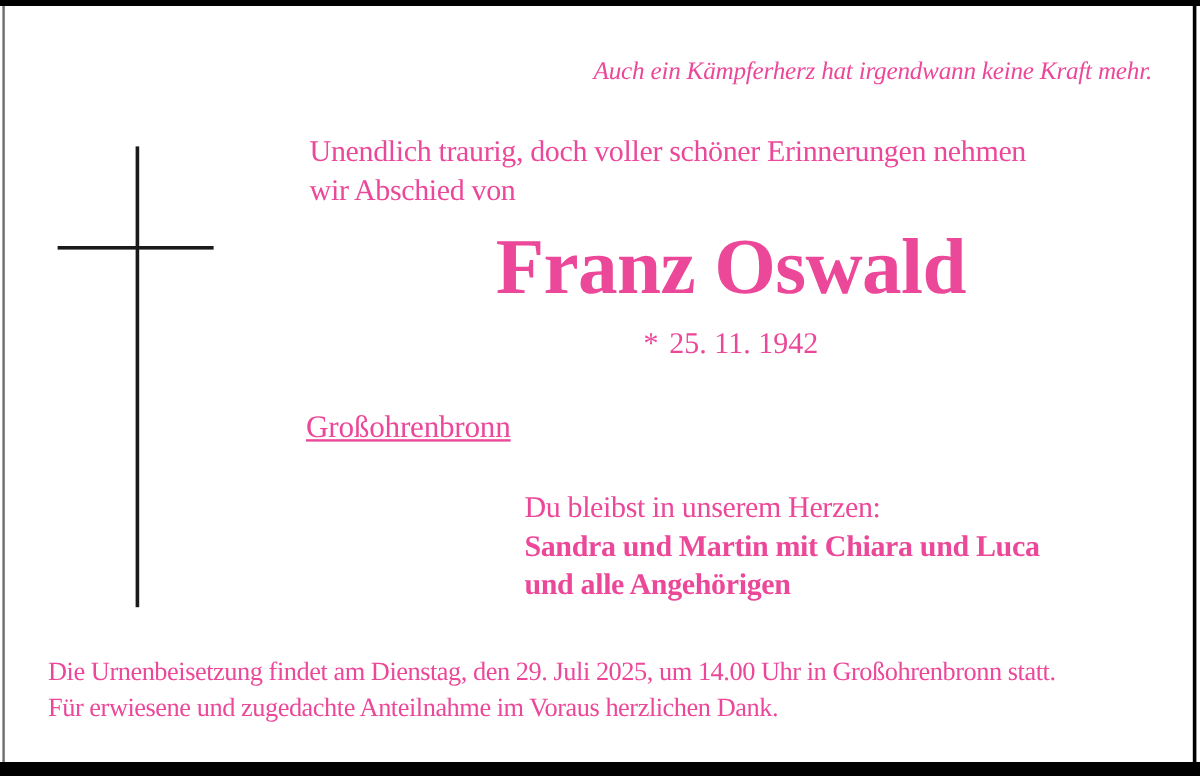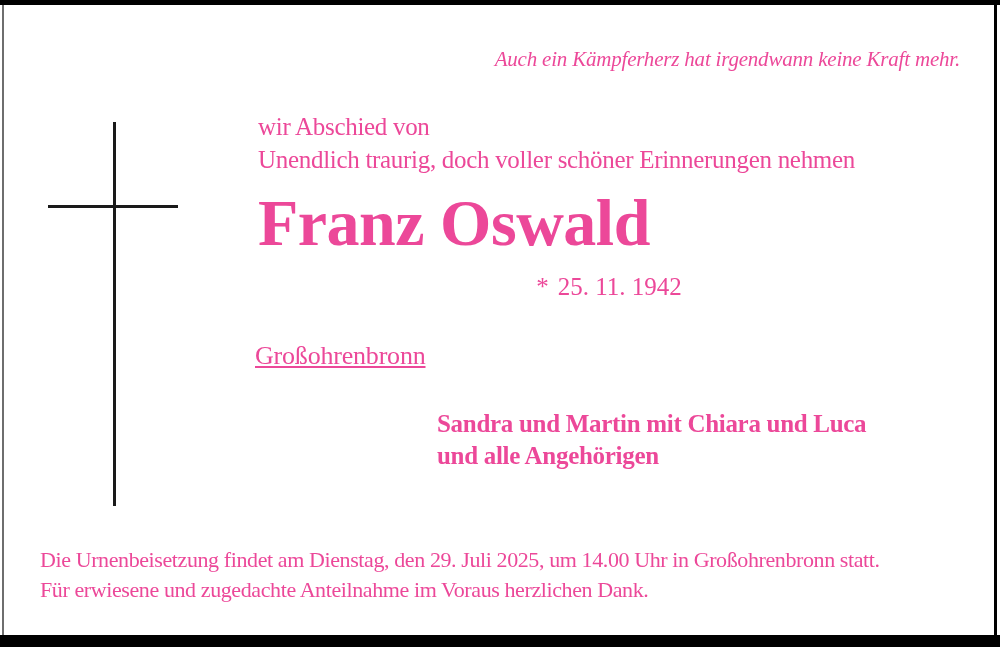--- a/index.html
+++ b/index.html
@@ -67,21 +67,21 @@
     font-size: 25px;
     line-height: 33px;
     letter-spacing: -0.3px;
   }
   .intro .line { display: block; white-space: nowrap; }
   
   .name-block {
     position: absolute;
     left: 258px; top: 188px;
     width: 702px;
-    text-align: left;
+    text-align: center;
   }
   .deceased-name {
     font-size: 66px;
     line-height: 70px;
     font-weight: bold;
     letter-spacing: -0.5px;
     white-space: nowrap;
   }
   .dates-row {
     position: absolute;
@@ -137,37 +137,38 @@
   <div class="frame-right"></div>
 
   <div class="quote">Auch ein Kämpferherz hat irgendwann keine Kraft mehr.</div>
 
   <div>
     <div class="cross-v"></div>
     <div class="cross-h"></div>
   </div>
 
   <div class="intro">
+    <span class="line">Unendlich traurig, doch voller schöner Erinnerungen nehmen</span>
     <span class="line">wir Abschied von</span>
-    <span class="line">Unendlich traurig, doch voller schöner Erinnerungen nehmen</span>
   </div>
 
   <div class="name-block">
     <span class="deceased-name">Franz Oswald</span>
   </div>
 
   <div class="dates-row">
     <span class="date-item">
       <span class="date-symbol">*</span><span>25. 11. 1942</span>
     </span>
   </div>
 
   <div class="location">Großohrenbronn</div>
 
   <div class="farewell">
+    <span class="line">Du bleibst in unserem Herzen:</span>
     <span class="line bold">Sandra und Martin mit Chiara und Luca</span>
     <span class="line bold">und alle Angehörigen</span>
   </div>
 
   <div class="footer">
     <span class="line">Die Urnenbeisetzung findet am Dienstag, den 29. Juli 2025, um 14.00 Uhr in Großohrenbronn statt.</span>
     <span class="line">Für erwiesene und zugedachte Anteilnahme im Voraus herzlichen Dank.</span>
   </div>
 
 </div>

